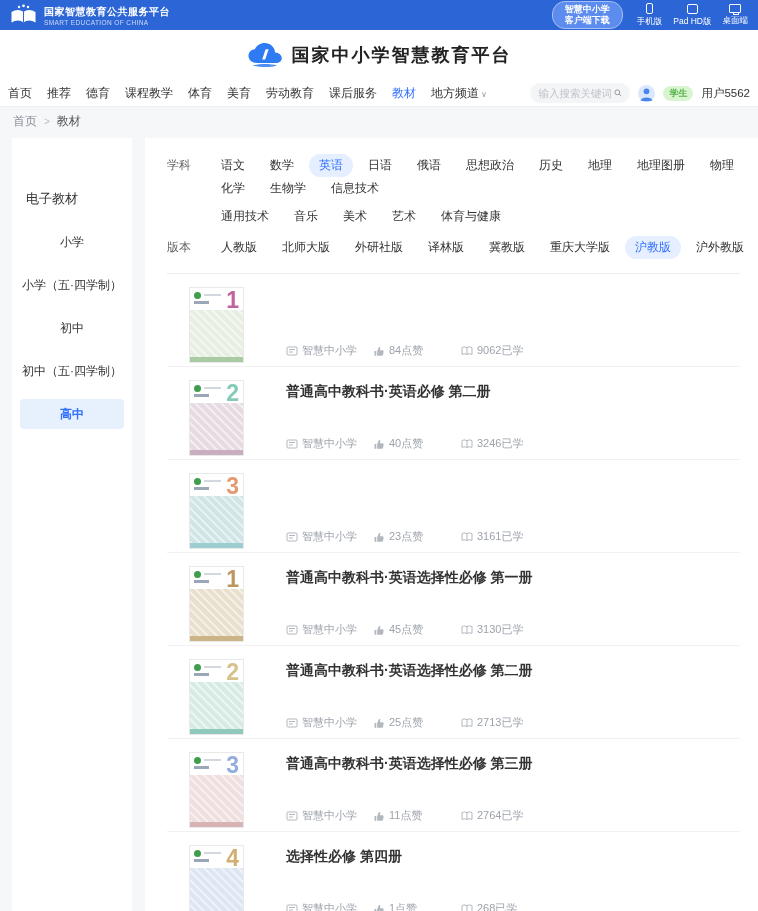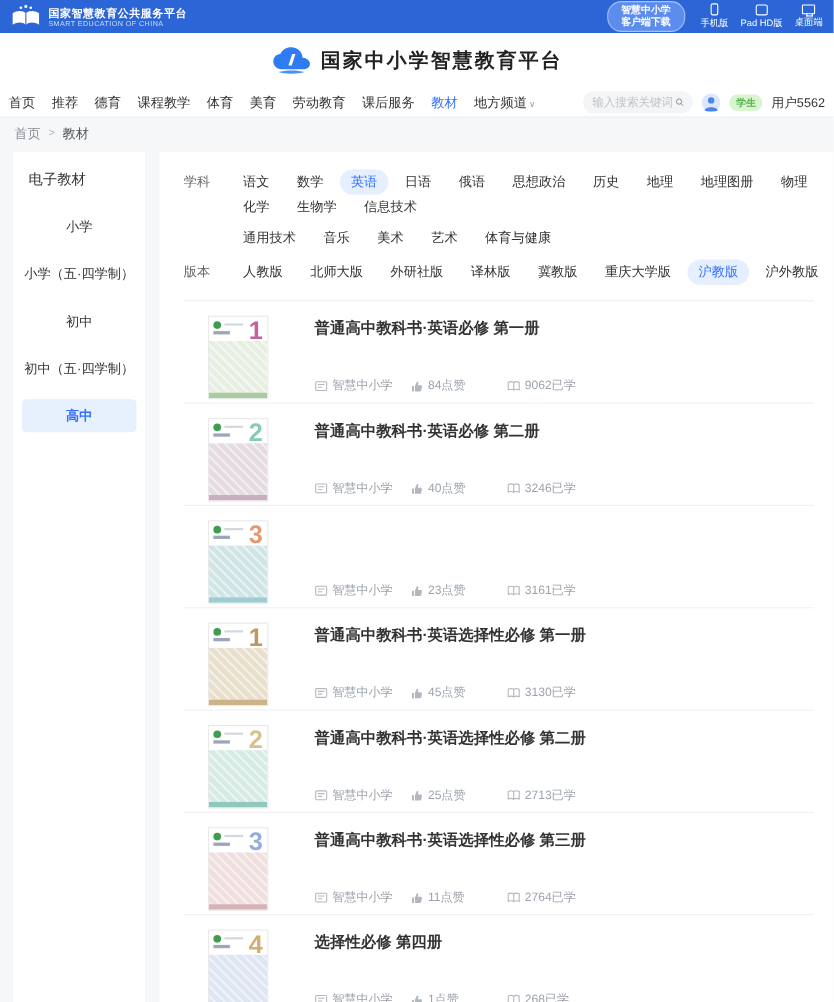--- a/index.html
+++ b/index.html
@@ -40,21 +40,21 @@
   .user-name { font-size:11.5px; color:#333; white-space:nowrap;text-align:center; }
 
   
   .breadcrumb { height:30px; background:#f6f7f9; border-top:1px solid #eef0f2; display:flex; align-items:center; gap:7px; padding:0 13px; color:#8a8f96; }
   .crumb-sep { color:#b9bdc3; font-size:10px; }
   .crumb-last { color:#555; }
 
   
   .content { display:flex; gap:13px; background:#f6f7f9; height:775px; padding:2px 0 0 12px; }
   .sidebar { width:120px; background:#fff; flex-shrink:0; padding-top:16px; }
-  .sidebar-title { padding:0 0 6px 14px; font-size:13px; color:#333; }
+  .sidebar-title { padding:0 0 6px 14px; font-size:13px; color:#333;margin-top:36px; }
   .side-item { height:30px; line-height:30px; text-align:center; margin:13px 8px; border-radius:4px; cursor:pointer; color:#333; }
   .side-item.active { background:#e7f0fd; color:#3370ff; font-weight:bold; }
 
   .main { flex:1; background:#fff; padding:16px 0 0 22px; overflow:hidden; }
   .filter-row { display:flex; margin-bottom:5px; }
   .filter-label { width:44px; color:#666; padding-top:3px; flex-shrink:0; }
   .filter-items { display:flex; flex-wrap:wrap; column-gap:5px; }
   .chip { padding:3px 10px; border-radius:12px; cursor:pointer; color:#333; white-space:nowrap; }
   .chip.active { background:#e6efff; color:#3370ff; }
   .version-row { margin-top:8px; }
@@ -277,21 +277,20 @@
         <div class="book-row" data-name="book-row">
           <div class="cover" data-name="book-cover">
             <span class="cover-dot" data-name="publisher-dot-icon"></span>
             <span class="cover-l1"></span>
             <span class="cover-l2"></span>
             <span class="cover-num" data-name="cover-volume-number" style="color: rgb(192, 101, 156);">1</span>
             <div class="cover-body" style="background-color: rgb(231, 239, 226);"></div>
             <div class="cover-band" style="background-color: rgb(169, 203, 161);"></div>
           </div>
           <div class="book-info">
-            <div class="book-title" data-name="book-title">普通高中教科书·英语必修 第一册</div>
             <div class="book-meta">
               <span class="meta-item m1" data-name="book-source">
                 <svg width="12" height="12" viewBox="0 0 12 12" data-name="school-badge-icon">
                   <rect x="1" y="2" width="10" height="8" rx="1" fill="none" stroke="#b3b8bf" stroke-width="1"></rect>
                   <line x1="3" y1="4.5" x2="9" y2="4.5" stroke="#b3b8bf" stroke-width="1"></line>
                   <line x1="3" y1="7" x2="7" y2="7" stroke="#b3b8bf" stroke-width="1"></line>
                 </svg>
                 <span data-name="book-source-label">智慧中小学</span>
               </span>
               <span class="meta-item m2" data-name="book-likes">

